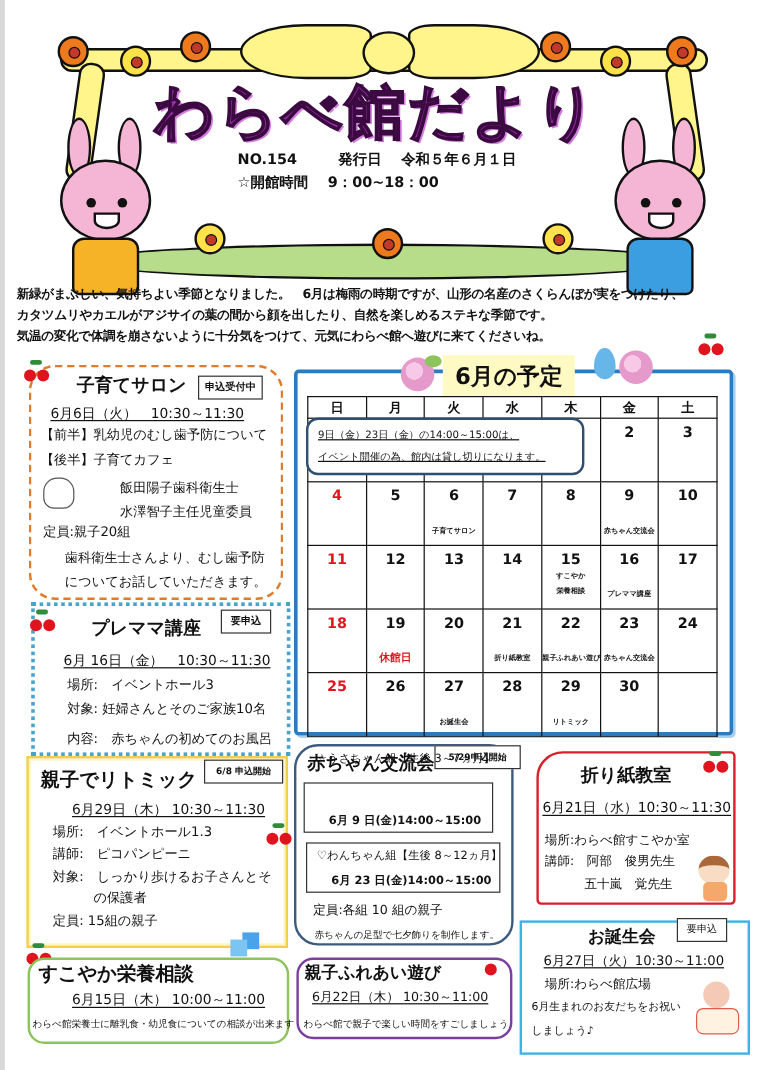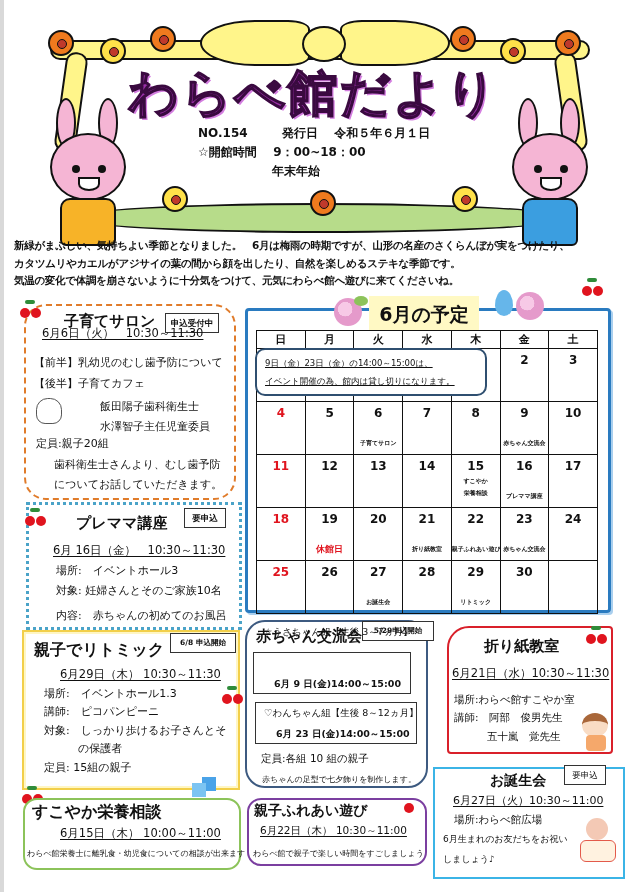--- a/index.html
+++ b/index.html
@@ -149,23 +149,20 @@
       <span style="display:inline-block;width:26px"></span>
       <span>発行日</span>
       <span style="display:inline-block;width:8px"></span>
       <span>令和５年６月１日</span>
     </div>
     <div class="row">
       <span>☆開館時間</span>
       <span style="display:inline-block;width:8px"></span>
       <span>9：00~18：00</span>
     </div>
-    <div class="row" style="padding-left:74px">
-      <span>年末年始</span>
-    </div>
   </div>
 </div>
 
 <div class="intro">
   <div>新緑がまぶしい、気持ちよい季節となりました。　6月は梅雨の時期ですが、山形の名産のさくらんぼが実をつけたり、</div>
   <div>カタツムリやカエルがアジサイの葉の間から顔を出したり、自然を楽しめるステキな季節です。</div>
   <div>気温の変化で体調を崩さないように十分気をつけて、元気にわらべ館へ遊びに来てくださいね。</div>
 </div>
 <div class="cherry" style="left:582px;top:278px">
     <b></b>
@@ -174,21 +171,21 @@
   </div>
 
 <div class="box salon"></div>
 <div class="cherry" style="left:20px;top:300px">
     <b></b>
     <i></i>
     <i></i>
   </div>
 <div class="box-title" style="left:64px;top:312px">子育てサロン</div>
 <div class="tag" style="left:165px;top:313px;width:54px">申込受付中</div>
-<div class="date" style="left:42px;top:326px">6月6日（火）　10:30～11:30</div>
+<div class="date" style="left:42px;top:337px">6月6日（火）　10:30～11:30</div>
 <div class="line" style="left:34px;top:355px">【前半】乳幼児のむし歯予防について</div>
 <div class="line" style="left:34px;top:376px">【後半】子育てカフェ</div>
 <div class="tooth"></div>
 <div class="line" style="left:100px;top:399px">飯田陽子歯科衛生士</div>
 <div class="line" style="left:100px;top:419px">水澤智子主任児童委員</div>
 <div class="line" style="left:36px;top:436px">定員:親子20組</div>
 <div class="line" style="left:54px;top:457px">歯科衛生士さんより、むし歯予防</div>
 <div class="line" style="left:54px;top:477px">についてお話していただきます。</div>
 
 <div class="box premama"></div>

